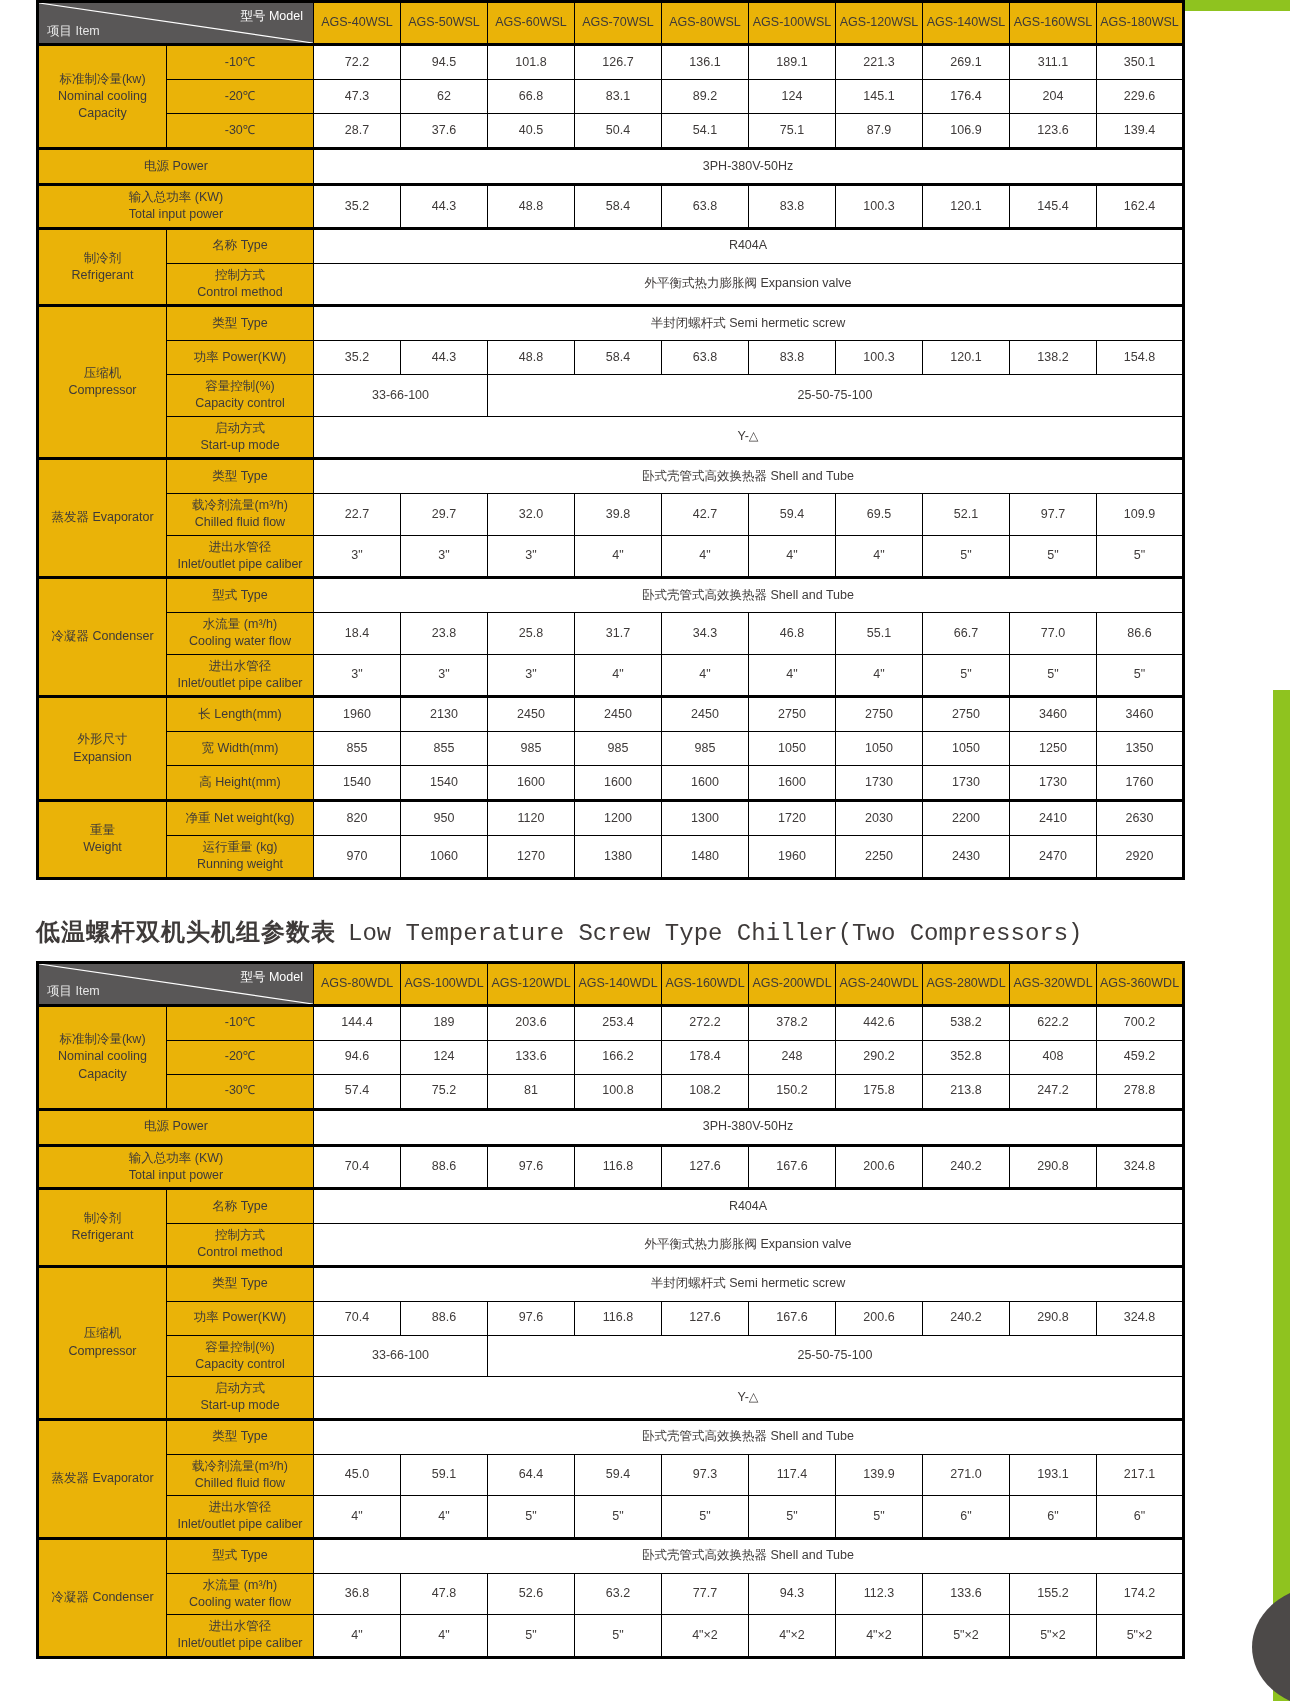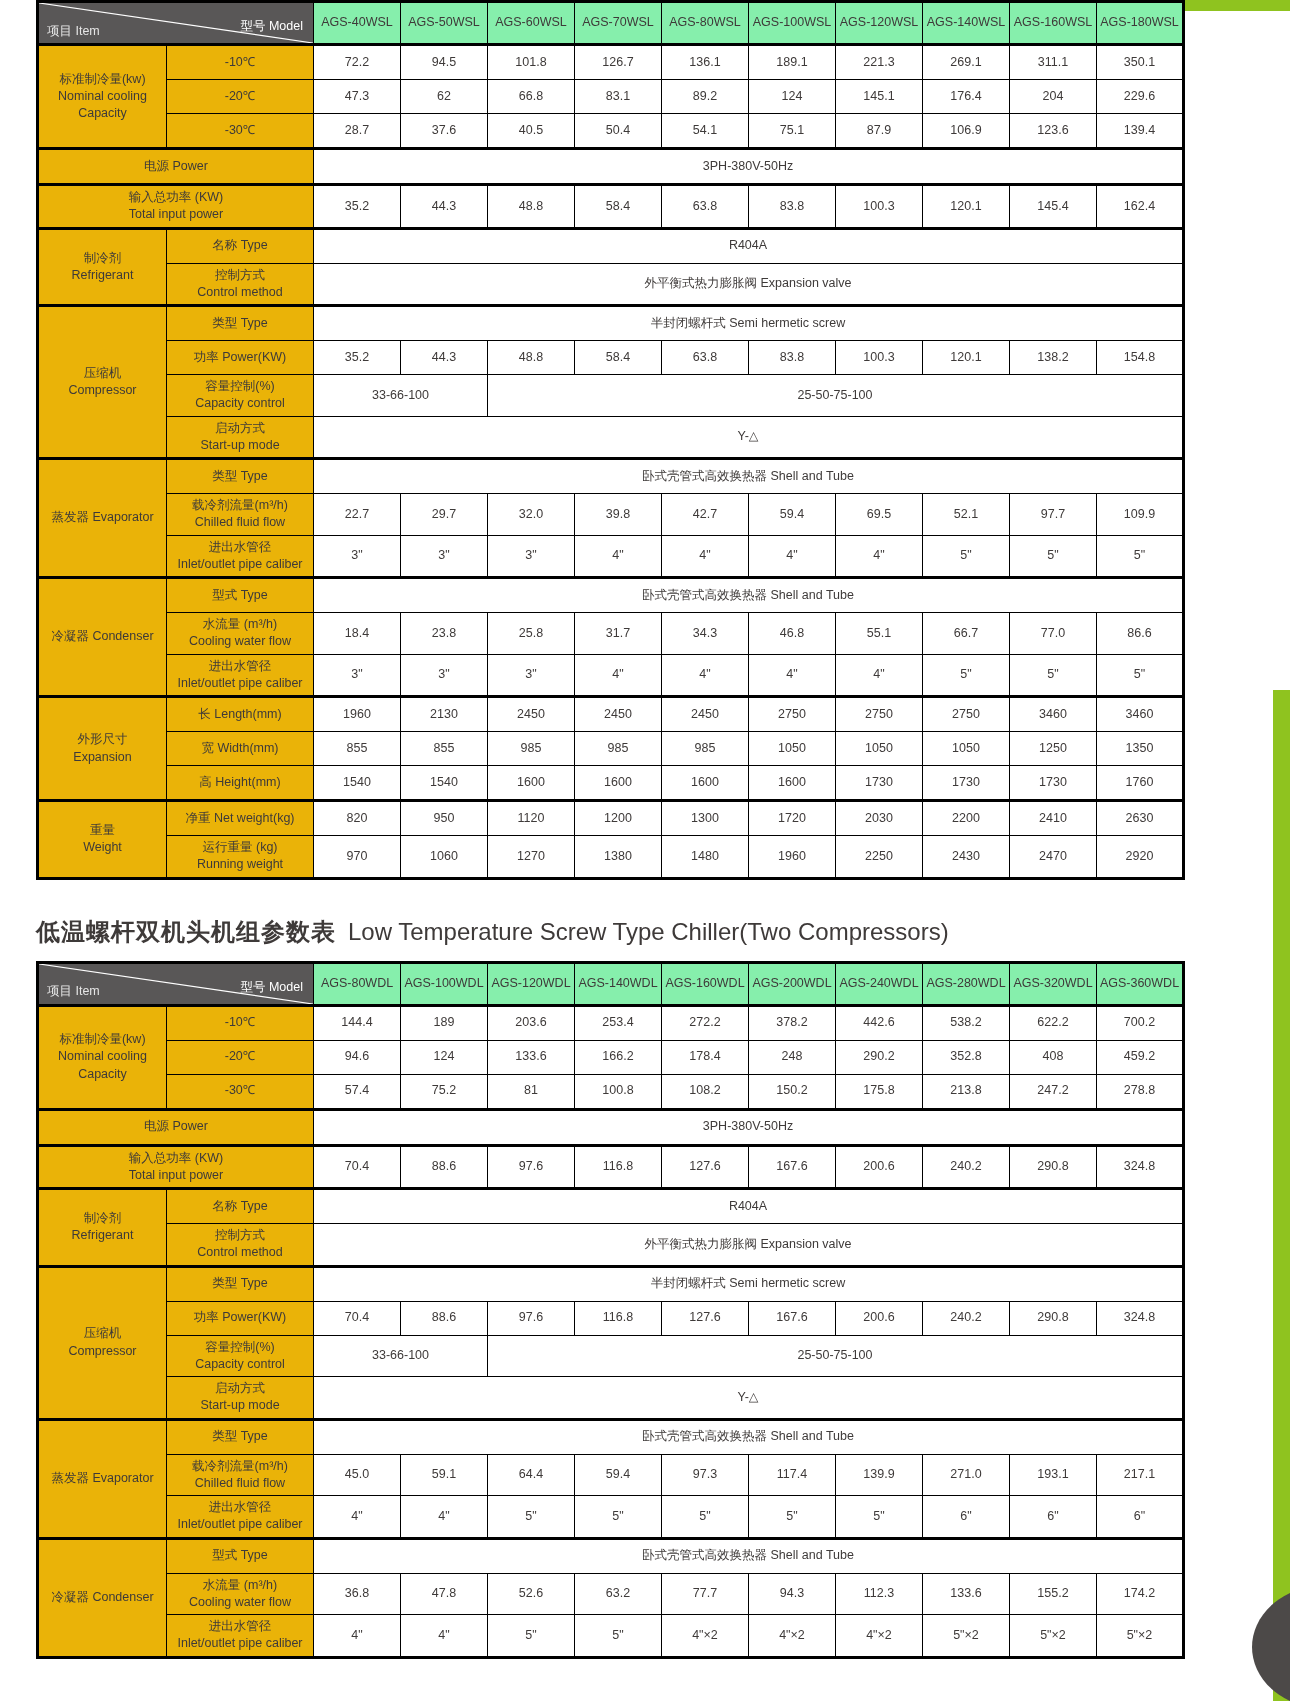--- a/index.html
+++ b/index.html
@@ -8,44 +8,44 @@
     background:#ffffff;
     font-family:"Liberation Sans", sans-serif;
     color:#3e3a39;
     position:relative;
     overflow:hidden;
   }
   .content { position:absolute; left:36px; top:0; width:1148px; }
 
   .page-title { margin:0; padding:0; white-space:nowrap; }
   .page-title-1 { margin-top:30px; margin-bottom:13px; }
-  .page-title-2 { margin-top:36px; margin-bottom:13px; }
+  .page-title-2 { margin-top:36px; margin-bottom:13px;font-family:Liberation Mono, monospace; }
   .title-cn { font-size:24px; font-weight:bold; letter-spacing:1px; }
   .title-en { font-size:24px; font-weight:normal; margin-left:12px; }
 
   table.spec { border-collapse:collapse; table-layout:fixed; width:1148px; border:3px solid #000; }
   .spec th, .spec td {
     border:1.6px solid #000;
     font-size:12.5px;
     text-align:center;
     vertical-align:middle;
     padding:3px 2px;
     line-height:1.38;
     overflow:hidden;
   }
   .spec thead th { border-bottom:3px solid #000; }
   tr.gs > td { border-top:3px solid #000; }
 
   th.corner { background:#595757; padding:0; height:36px; }
   .corner-wrap { position:relative; width:100%; height:40px; }
   .corner-wrap svg { position:absolute; left:0; top:0; width:100%; height:100%; }
-  .corner-model { position:absolute; right:10px; top:15px; color:#fff; font-size:12.5px; font-weight:normal;text-align:right; }
+  .corner-model { position:absolute; right:10px; top:5px; color:#fff; font-size:12.5px; font-weight:normal;text-align:right; }
   .corner-item  { position:absolute; left:8px; bottom:3px; color:#e5e5e5; font-size:12.5px; font-weight:normal; }
 
-  th.model-h { background:#86efac; font-weight:normal; color:#3e3a39; }
+  th.model-h { background:#eab308; font-weight:normal; color:#3e3a39; }
 
   td.group-cell, td.item-cell { background:#eab308; white-space:pre-line; }
   td.value { background:#ffffff; height:27px; }
 
   
   .top-bar { position:absolute; top:0; right:0; width:812px; height:11px; background:#8fc31f; }
   .right-bar { position:absolute; top:690px; right:0; width:17px; height:1011px; background:#8fc31f; }
   .corner-swoosh { position:absolute; right:0; top:1593px; width:38px; height:108px; }
 </style>
 </head>

